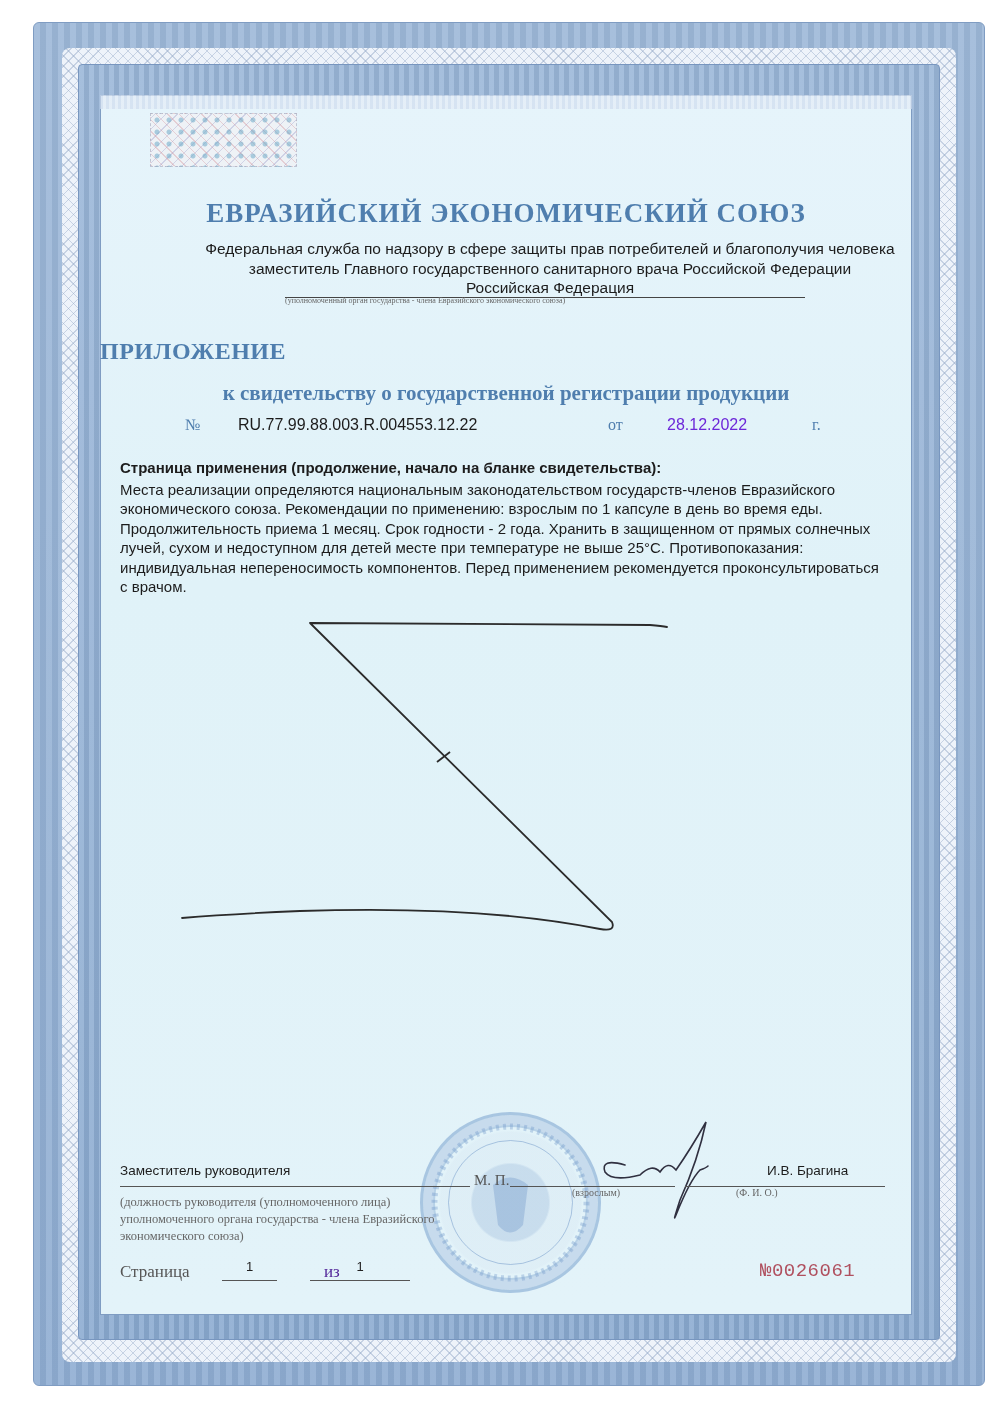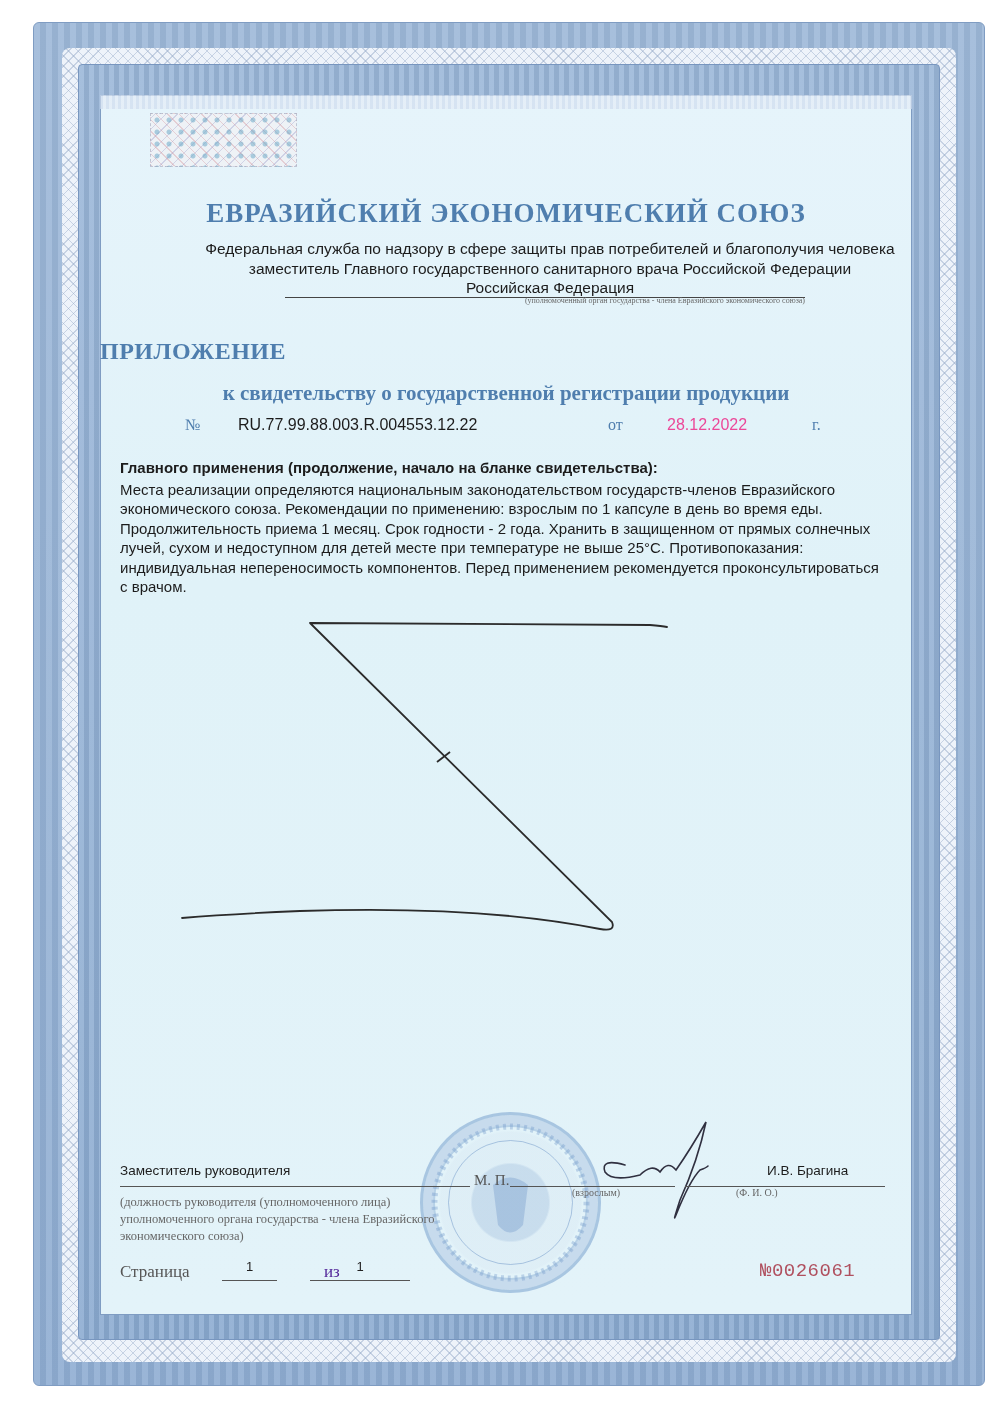--- a/index.html
+++ b/index.html
@@ -59,37 +59,37 @@
   .title-main {
     left: 100px; width: 812px; top: 198px; text-align: center;
     font-family: "Liberation Serif", serif; font-weight: bold;
     font-size: 27px; color: #4f7eae; letter-spacing: 1px;
   }
   .authority {
     left: 100px; width: 812px; text-align: center; font-size: 15.5px; color: #1c1c1c; padding-left: 44px;
   }
   .auth-line { position: absolute; left: 285px; width: 520px; top: 297px; height: 0; border-top: 1.5px solid #444; }
   .auth-caption {
-    left: 285px; width: 520px; top: 296px; text-align: right;
+    left: 285px; width: 520px; top: 296px; text-align: left;
     font-family: "Liberation Serif", serif; font-size: 8px; color: #666;
   }
   .title-app {
     left: 100px; width: 812px; top: 338px; text-align: left;
     font-family: "Liberation Serif", serif; font-weight: bold;
     font-size: 24px; color: #4f7eae; letter-spacing: 0.5px;
   }
   .title-sub {
     left: 100px; width: 812px; top: 381px; text-align: center;
     font-family: "Liberation Serif", serif; font-weight: bold;
     font-size: 21px; color: #4f7eae;
   }
   .reg-no-label { left: 185px; top: 416px; font-family: "Liberation Serif", serif; font-size: 16px; color: #4f7eae; }
   .reg-no { left: 238px; top: 416px; font-size: 16px; color: #1c1c1c; }
   .reg-from { left: 608px; top: 416px; font-family: "Liberation Serif", serif; font-size: 16px; color: #4f7eae; }
-  .reg-date { left: 667px; top: 416px; font-size: 16px; color: #ec4899; }
+  .reg-date { left: 667px; top: 416px; font-size: 16px; color: #6d28d9; }
   .reg-year { left: 812px; top: 416px; font-family: "Liberation Serif", serif; font-size: 16px; color: #4f7eae; }
 
   .scope-head { left: 120px; top: 459px; font-weight: bold; font-size: 15px; color: #1c1c1c; }
   .scope-body {
     left: 120px; top: 480px; width: 760px; font-size: 15px; line-height: 19.4px; color: #1c1c1c;
   }
 
   .cancel-svg { position: absolute; left: 0; top: 0; width: 1000px; height: 1415px; pointer-events: none; }
 
   .stamp {
@@ -143,21 +143,21 @@
 <div class="abs auth-caption">(уполномоченный орган государства - члена Евразийского экономического союза)</div>
 
 <div class="abs title-app">ПРИЛОЖЕНИЕ</div>
 <div class="abs title-sub">к свидетельству о государственной регистрации продукции</div>
 <div class="abs reg-no-label">№</div>
 <div class="abs reg-no">RU.77.99.88.003.R.004553.12.22</div>
 <div class="abs reg-from">от</div>
 <div class="abs reg-date">28.12.2022</div>
 <div class="abs reg-year">г.</div>
 
-<div class="abs scope-head">Главного применения (продолжение, начало на бланке свидетельства):</div>
+<div class="abs scope-head">Страница применения (продолжение, начало на бланке свидетельства):</div>
 <div class="abs scope-body">Места реализации определяются национальным законодательством государств-членов Евразийского экономического союза. Рекомендации по применению: взрослым по 1 капсуле в день во время еды. Продолжительность приема 1 месяц. Срок годности - 2 года. Хранить в защищенном от прямых солнечных лучей, сухом и недоступном для детей месте при температуре не выше 25°С. Противопоказания: индивидуальная непереносимость компонентов. Перед применением рекомендуется проконсультироваться с врачом.</div>
 
 <svg class="cancel-svg" viewBox="0 0 1000 1415">
   <path d="M310 623 L 650 625 Q 662 626 667 627 M310 623 L 612 922 Q 616 932 600 929 Q 480 905 300 911 Q 230 914 182 918" fill="none" stroke="#2b2b2b" stroke-width="1.8" stroke-linecap="round"></path>
   <line x1="437" y1="762" x2="450" y2="752" stroke="#2b2b2b" stroke-width="1.8"></line>
 </svg>
 
 <div class="stamp">
   <svg class="stamp-text" viewBox="0 0 175 175">
     <circle cx="87.5" cy="87.5" r="62" fill="none" stroke="rgba(110,150,200,0.5)" stroke-width="1"></circle>

